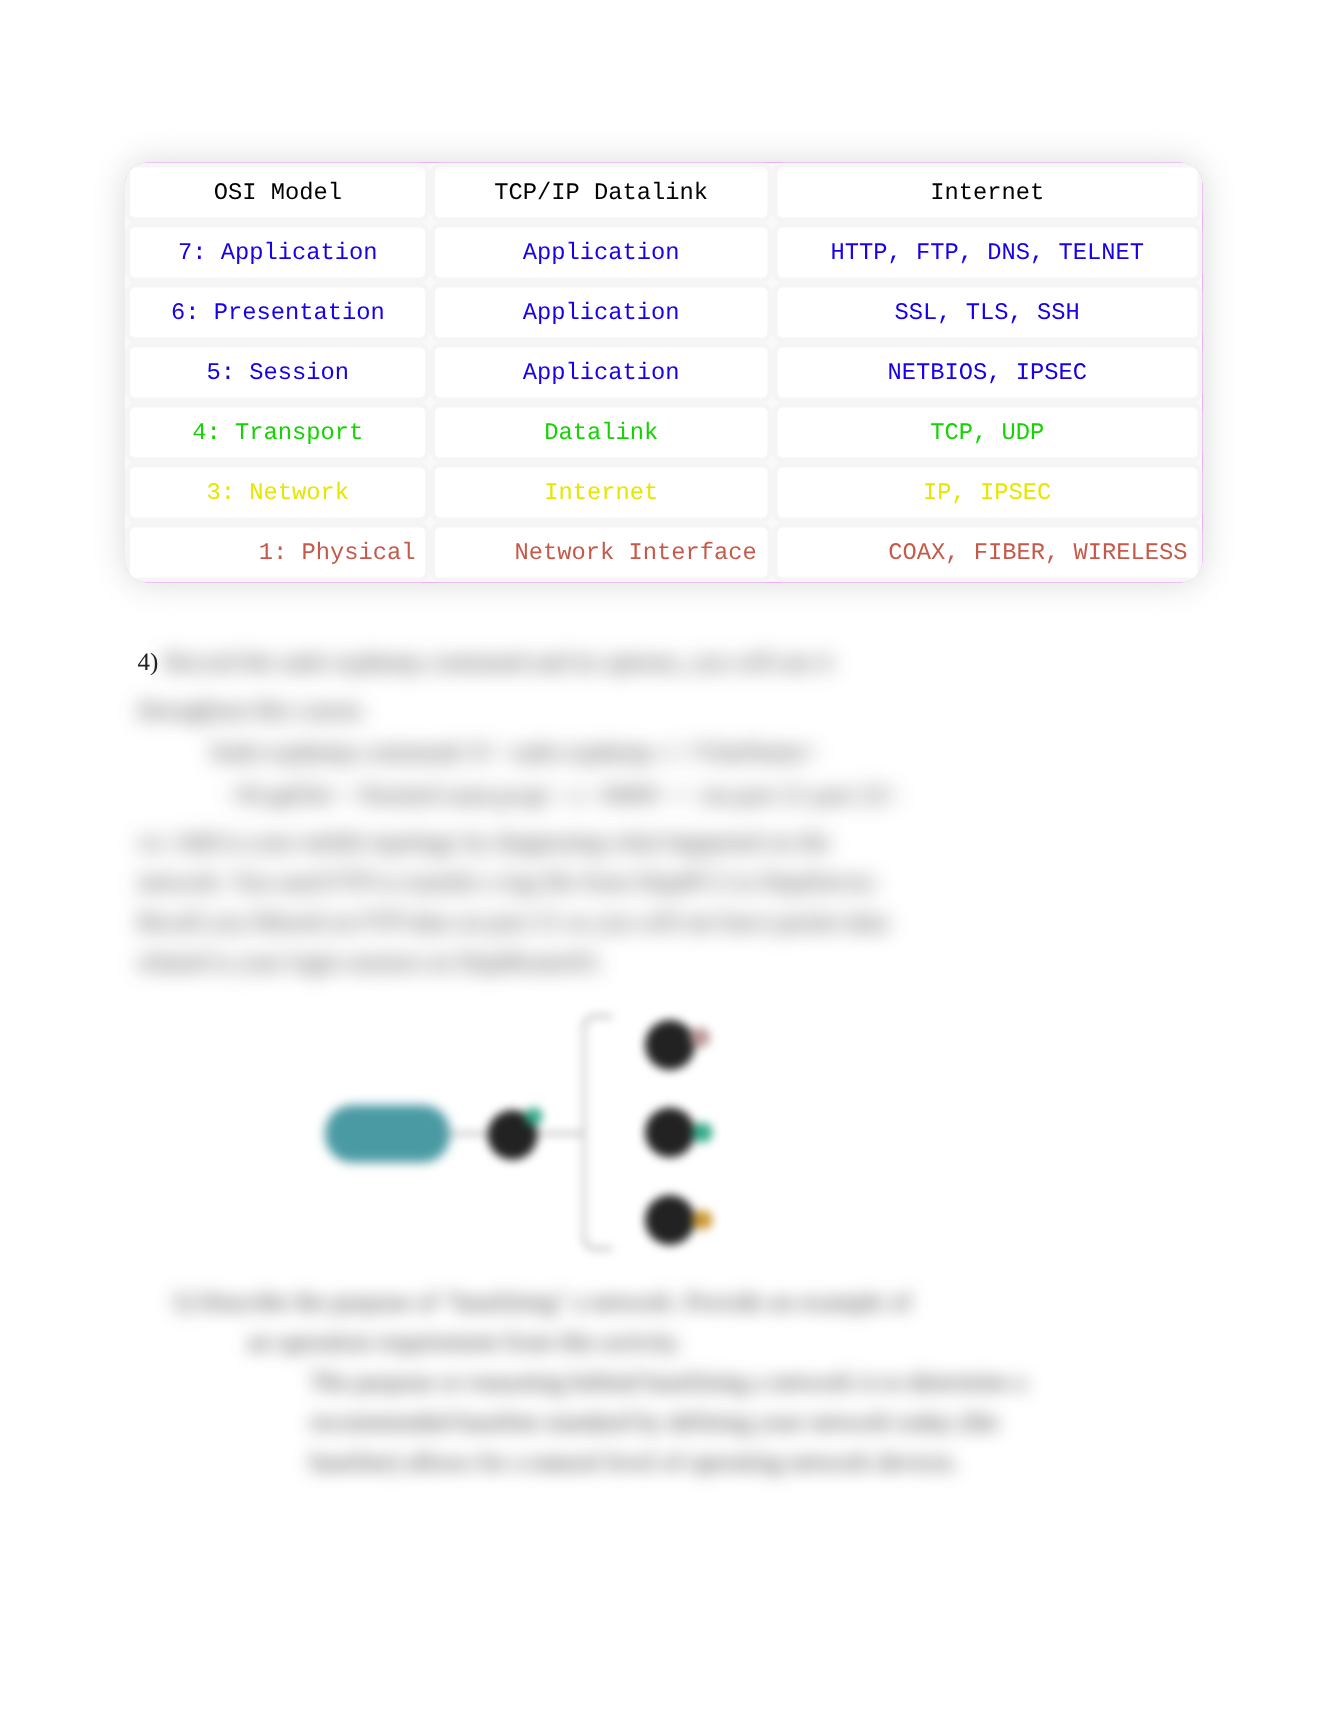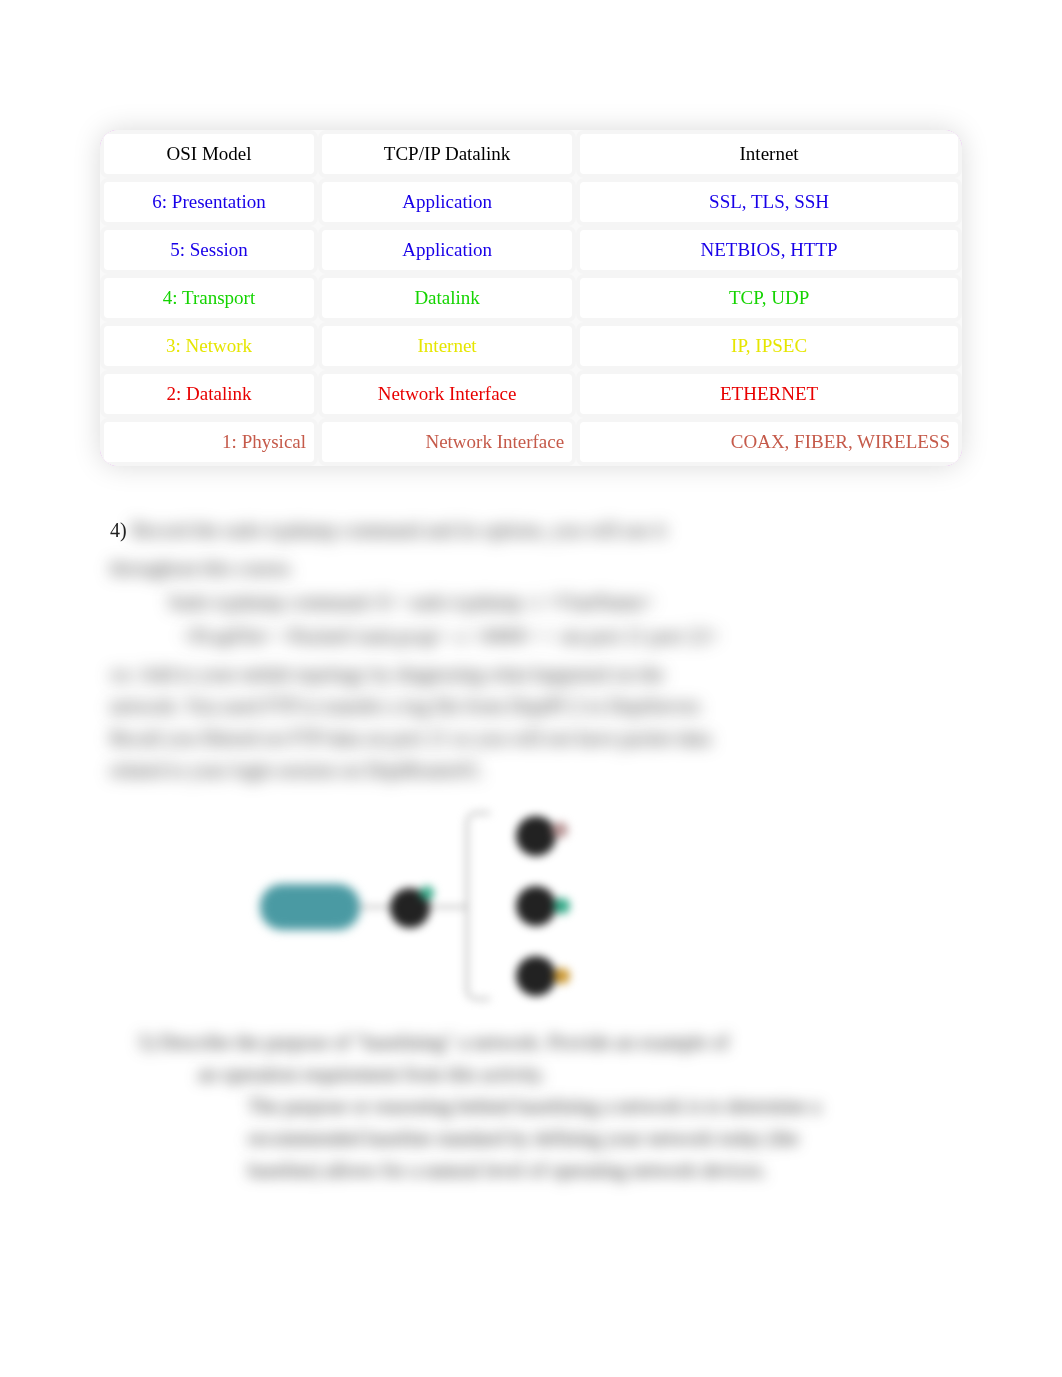--- a/index.html
+++ b/index.html
@@ -17,20 +17,21 @@
     }
     .page {
       padding: 130px 100px 0 100px;
     }
     .table-wrap {
       border-radius: 18px;
       box-shadow: 0 0 28px rgba(0,0,0,0.15);
       overflow: hidden;
       background: #d946ef;
       margin: 0 auto 40px auto;
+      font-family: Liberation Mono, monospace;
     }
     table {
       width: 100%;
       border-collapse: separate;
       border-spacing: 0;
       background: #f9f9f9;
     }
     th, td {
       padding: 9px 8px;
       text-align: center;
@@ -169,43 +170,43 @@
 
   <div class="table-wrap">
     <table>
       <tbody>
           <tr>
         <th>OSI Model</th>
         <th>TCP/IP Datalink</th>
         <th>Internet</th>
       </tr>
       <tr class="c-blue">
+        <td>7: Application</td>
+        <td>Application</td>
+        <td>HTTP, FTP, DNS, TELNET</td>
+      </tr>
+      <tr class="c-blue">
         <td>6: Presentation</td>
         <td>Application</td>
         <td>SSL, TLS, SSH</td>
       </tr>
       <tr class="c-blue">
         <td>5: Session</td>
         <td>Application</td>
-        <td>NETBIOS, HTTP</td>
+        <td>NETBIOS, IPSEC</td>
       </tr>
       <tr class="c-green">
         <td>4: Transport</td>
         <td>Datalink</td>
         <td>TCP, UDP</td>
       </tr>
       <tr class="c-yellow">
         <td>3: Network</td>
         <td>Internet</td>
         <td>IP, IPSEC</td>
-      </tr>
-      <tr class="c-red">
-        <td>2: Datalink</td>
-        <td>Network Interface</td>
-        <td>ETHERNET</td>
       </tr>
       <tr class="c-brick">
         <td>1: Physical</td>
         <td>Network Interface</td>
         <td>COAX, FIBER, WIRELESS</td>
       </tr>
     </tbody>
       </table>
   </div>
 

